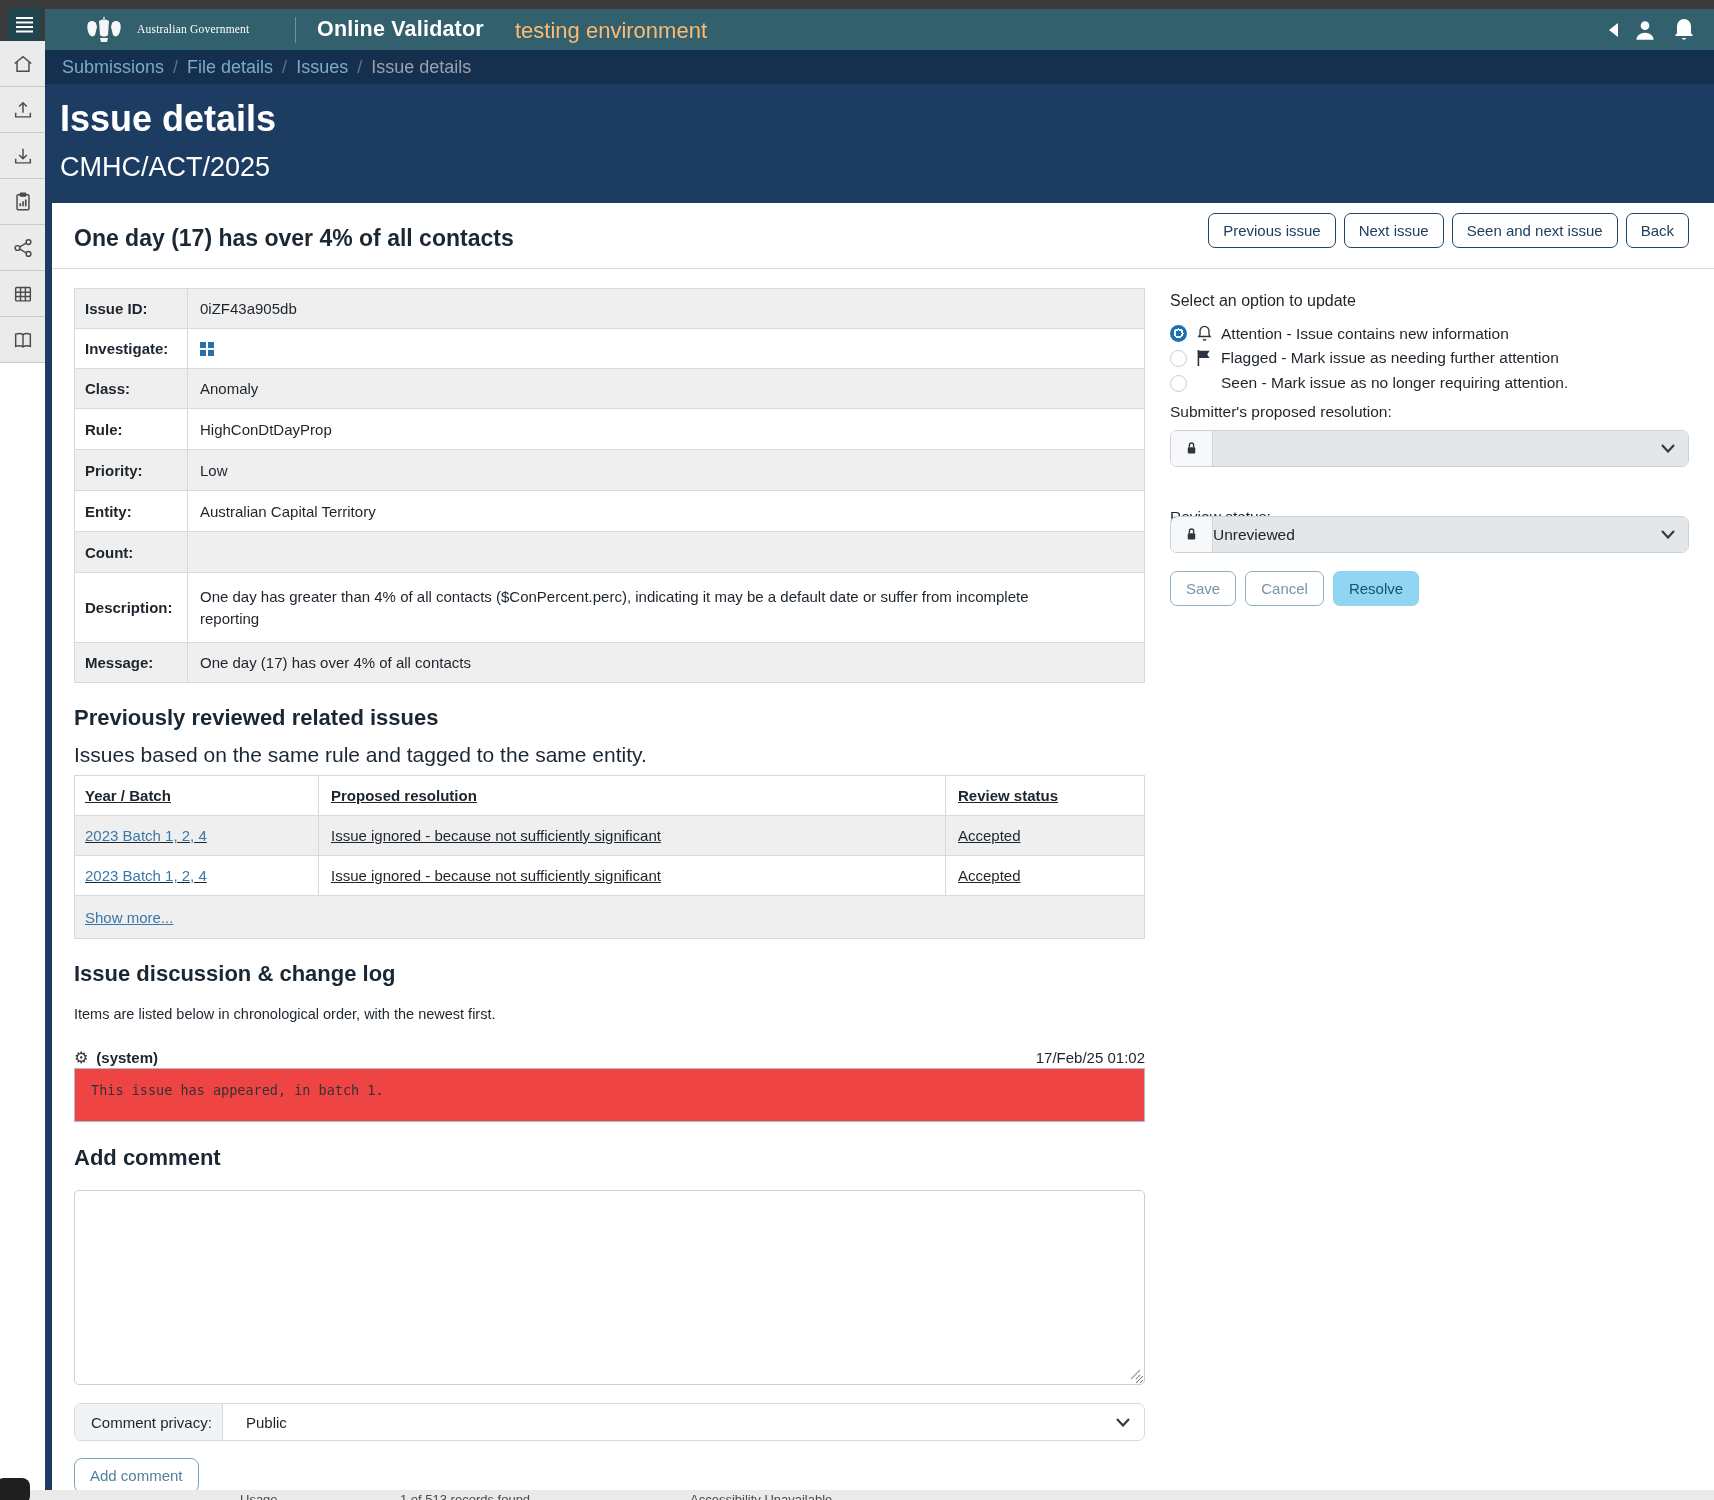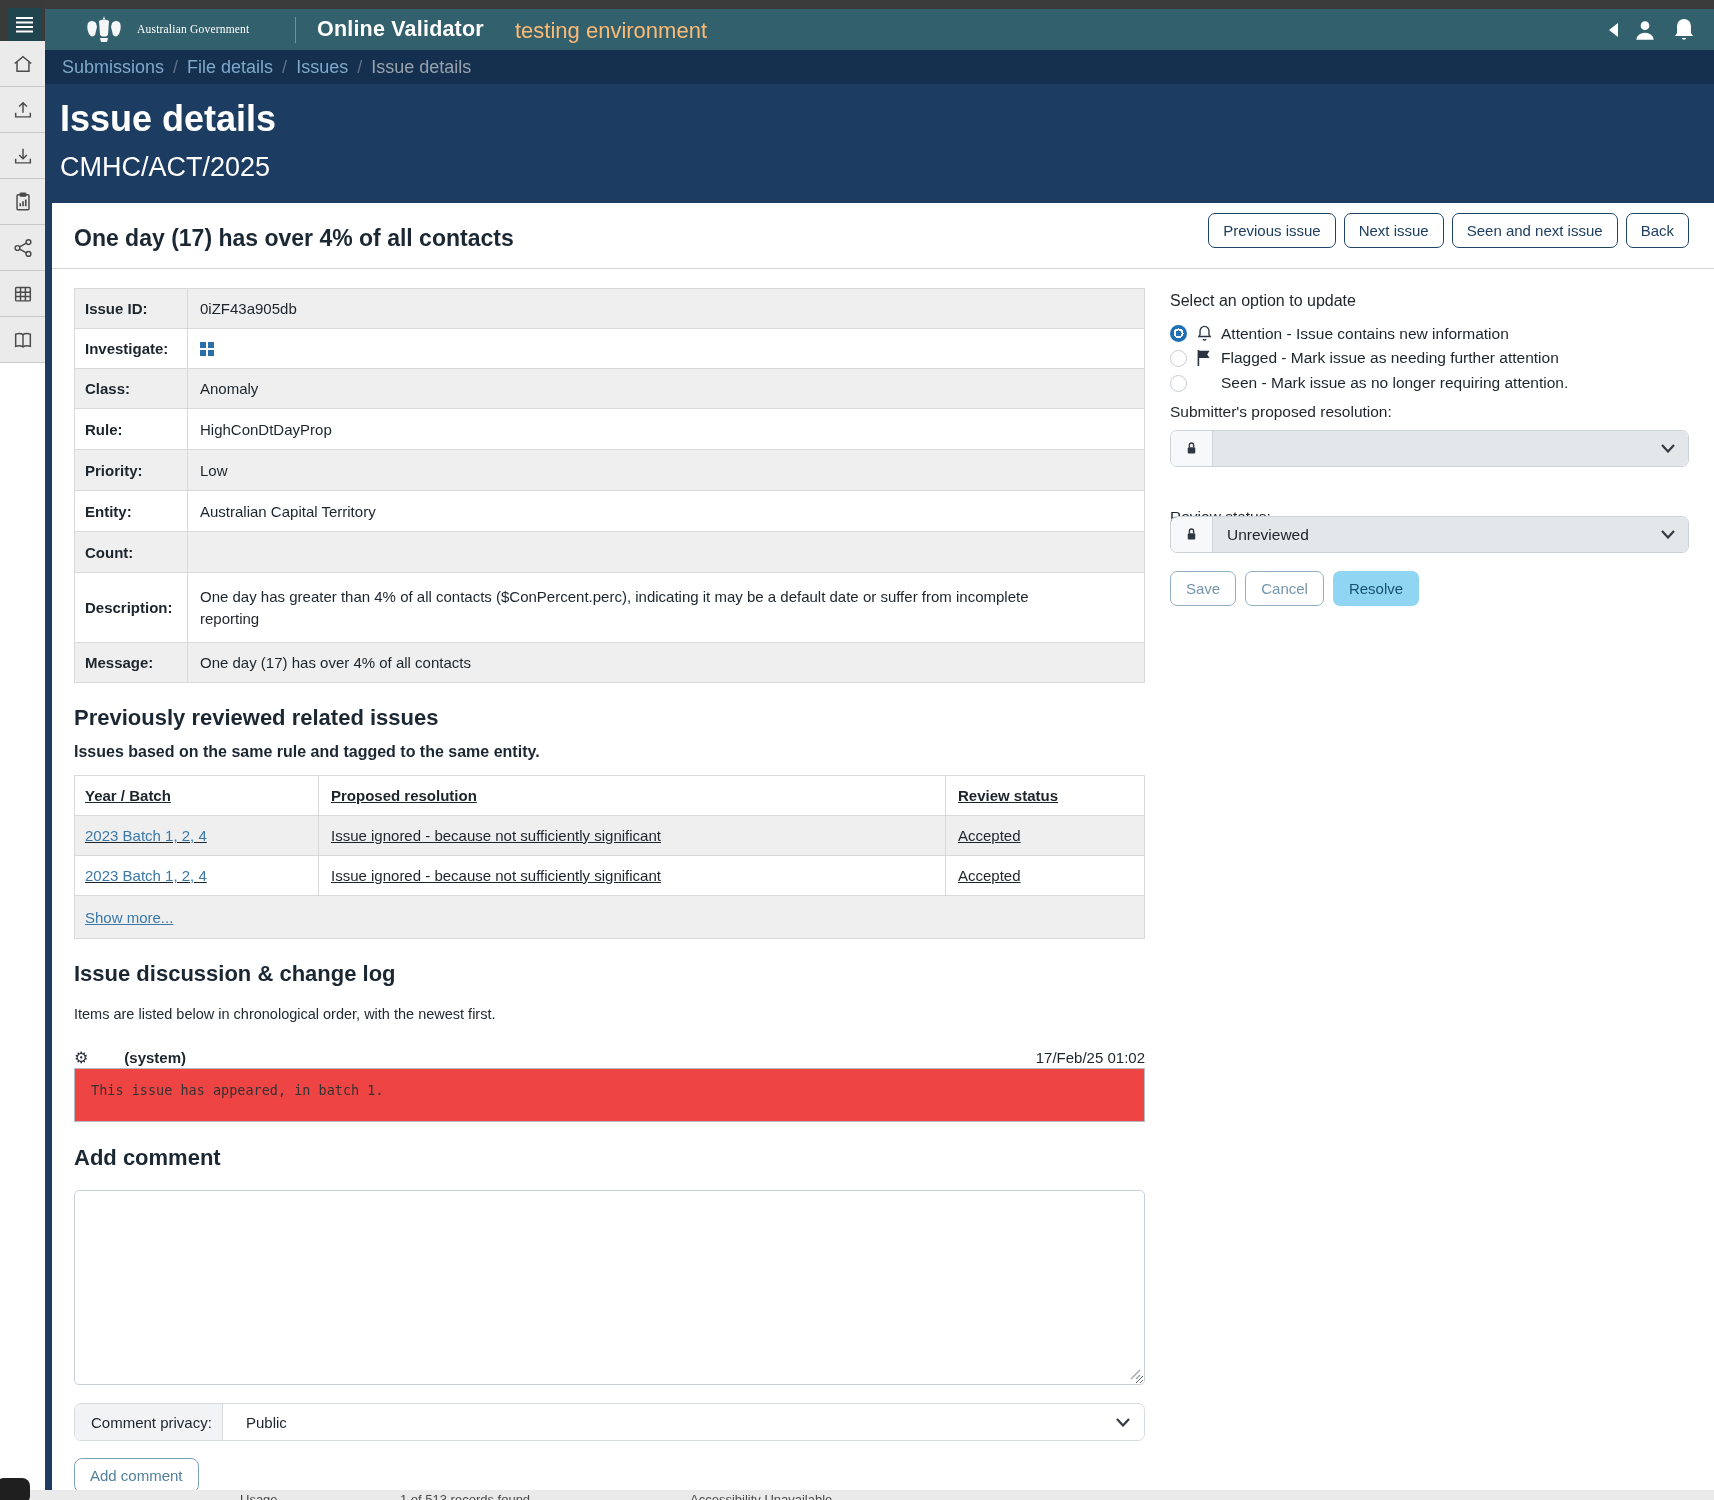--- a/index.html
+++ b/index.html
@@ -43,38 +43,38 @@
   .dt-row:last-child { border-bottom:none; }
   .dt-row.odd { background:#efefef; }
   .dt-label { width:113px; border-right:1px solid #d9d9d9; font-weight:bold; font-size:15px; color:#1c242c; padding:0 8px 0 10px; display:flex; align-items:center; }
   .dt-value { flex:1; font-size:15px; color:#1c242c; padding:0 14px 0 12px; display:flex; align-items:center; flex-wrap:wrap; }
   .link { color:#3a78a8; cursor:pointer; }
   .link-u { color:#3a78a8; text-decoration:underline; cursor:pointer; }
   .inv-grid { display:grid; grid-template-columns:6px 6px; grid-template-rows:6px 6px; gap:2px; cursor:pointer; }
   .inv-grid span { background:#2a6fa8; }
 
   .section-h { position:absolute; left:22px; font-size:22px; font-weight:bold; color:#1b2733; }
-  .section-sub { position:absolute; left:22px; font-size:16px; font-weight:700; color:#1b2733; }
+  .section-sub { position:absolute; left:22px; font-size:21px; font-weight:400; color:#1b2733; }
   .section-note { position:absolute; left:22px; font-size:14.5px; color:#222a31; }
 
   
   .rel-table { position:absolute; left:22px; top:572px; width:1071px; border:1px solid #d9d9d9; font-size:15px; color:#1c242c; }
   .rel-row { display:flex; border-bottom:1px solid #d9d9d9; min-height:40px; align-items:stretch;text-decoration:underline; }
   .rel-row:last-child { border-bottom:none; }
   .rel-row.odd { background:#efefef; }
   .rel-c1 { width:244px; border-right:1px solid #d9d9d9; padding:0 10px; display:flex; align-items:center; }
   .rel-c2 { width:627px; border-right:1px solid #d9d9d9; padding:0 12px; display:flex; align-items:center; }
   .rel-c3 { flex:1; padding:0 12px; display:flex; align-items:center; }
   .rel-head { font-weight:bold; }
   .rel-footer { min-height:42px; display:flex; align-items:center; padding:0 10px; background:#efefef; }
 
   
   .entry-head { position:absolute; left:22px; top:845px; width:1071px; display:flex; align-items:center; font-size:15px; color:#1c242c; }
   .gear { font-family:"DejaVu Sans",sans-serif; font-size:16px; color:#2f3640; margin-right:8px; }
-  .entry-author { font-weight:bold;margin-left:28px; }
+  .entry-author { font-weight:bold; }
   .entry-time { margin-left:auto; }
   .sys-box { position:absolute; left:22px; top:865px; width:1071px; height:54px; background:#ef4444; border:1px solid #b4bac0; padding:13px 16px; font-family:"DejaVu Sans Mono",monospace; font-size:13.5px; color:#333; }
 
   
   .comment-textarea { position:absolute; left:22px; top:987px; width:1071px; height:195px; border:1px solid #c8d0d8; border-radius:5px; resize:both; font-family:inherit; font-size:15px; padding:10px; color:#222; outline:none; }
   .resize-glyph { position:absolute; left:1078px; top:1166px; pointer-events:none; }
   .privacy-group { position:absolute; left:22px; top:1200px; width:1071px; height:38px; border:1px solid #d6dbe0; border-radius:7px; display:flex; background:#fff; overflow:hidden; }
   .privacy-label { width:148px; background:#f2f3f5; border-right:1px solid #d6dbe0; display:flex; align-items:center; padding-left:16px; font-size:15px; color:#1c242c; }
   .privacy-select { flex:1; display:flex; align-items:center; padding-left:23px; font-size:15px; color:#1c242c; position:relative; cursor:pointer; }
   .privacy-select .chev { position:absolute; right:14px; }
@@ -83,21 +83,21 @@
   
   .rp-heading { position:absolute; left:1170px; top:292px; font-size:16px; color:#1d242b; }
   .radio-row { position:absolute; left:1170px; display:flex; align-items:center; gap:7px; font-size:15.5px; color:#1d242b; cursor:pointer; }
   .radio { width:17px; height:17px; border-radius:50%; flex:0 0 17px; }
   .radio.off { background:#fff; border:1px solid #c8cdd3; }
   .radio.on { background:radial-gradient(circle, #1d70b4 0 3px, #fff 3px 5px, #1d70b4 5px); }
   .opt-icon { width:20px; display:flex; justify-content:center; }
   .rp-label { position:absolute; left:1170px; font-size:15.5px; color:#1d242b; }
   .sel-group { position:absolute; left:1170px; width:519px; height:37px; border:1px solid #cdd2d8; border-radius:7px; display:flex; overflow:hidden; cursor:pointer; }
   .sel-addon { width:42px; background:#f7f8f9; border-right:1px solid #d0d5da; display:flex; align-items:center; justify-content:center; }
-  .sel-body { flex:1; background:#e4e7ea; display:flex; align-items:center; padding-left:14px; font-size:15.5px; color:#20262c; position:relative; }
+  .sel-body { flex:1; background:#e4e7ea; display:flex; align-items:center; font-size:15.5px; color:#20262c; position:relative; }
   .sel-body .chev { position:absolute; right:13px; }
   .rp-btns { position:absolute; left:1170px; top:571px; display:flex; gap:9px; }
   .btn-muted { border:1px solid #92b0c3; border-radius:7px; background:#fff; color:#7396ac; font-size:15px; padding:8px 15px; cursor:pointer; font-family:inherit; }
   .btn-resolve { border:none; border-radius:7px; background:#90d5f2; color:#15516f; font-size:15px; padding:4px 16px; cursor:pointer; font-family:inherit; }
 
   
   .sidebar { left:0; top:41px; width:45px; height:1459px; background:#fff; }
   .sb-cell { width:45px; height:46px; background:#ebebeb; border-bottom:1px solid #c9c9c9; display:flex; align-items:center; justify-content:center; cursor:pointer; }
 
   

